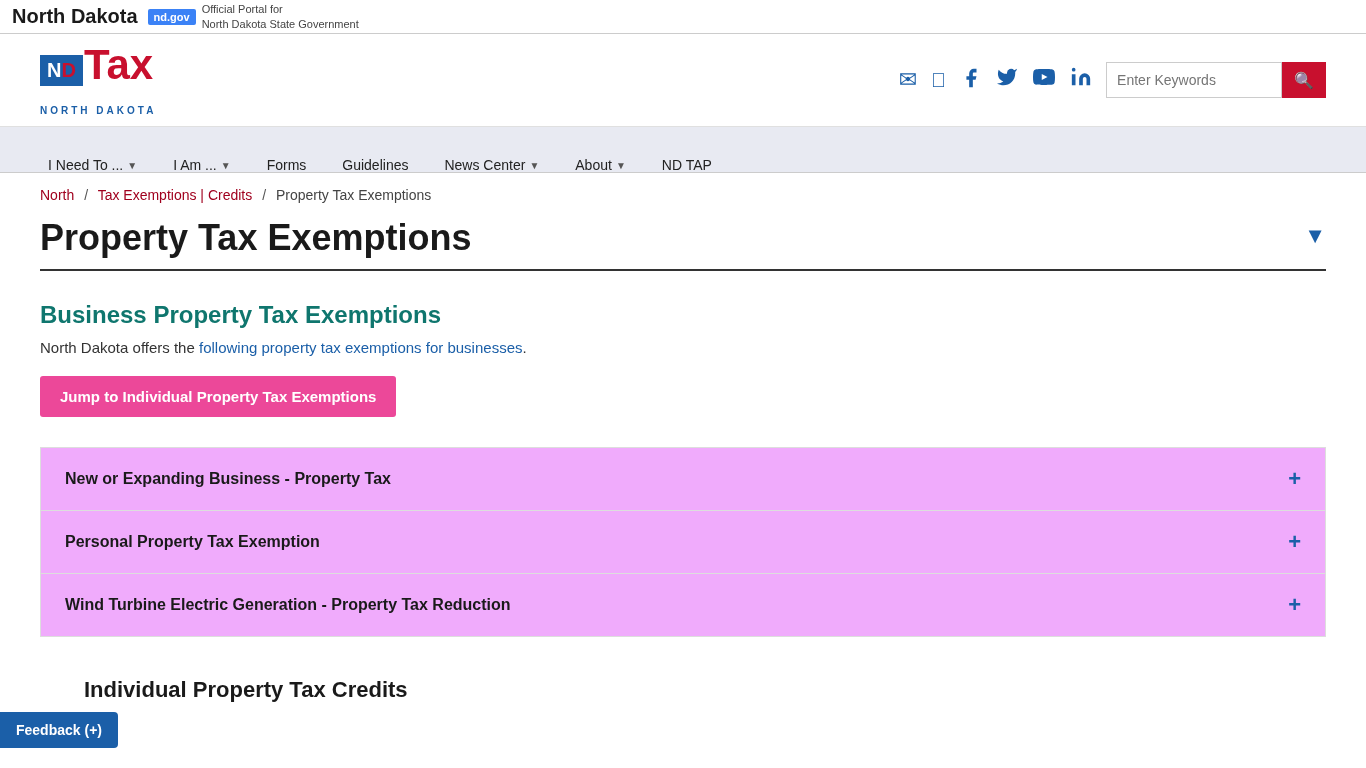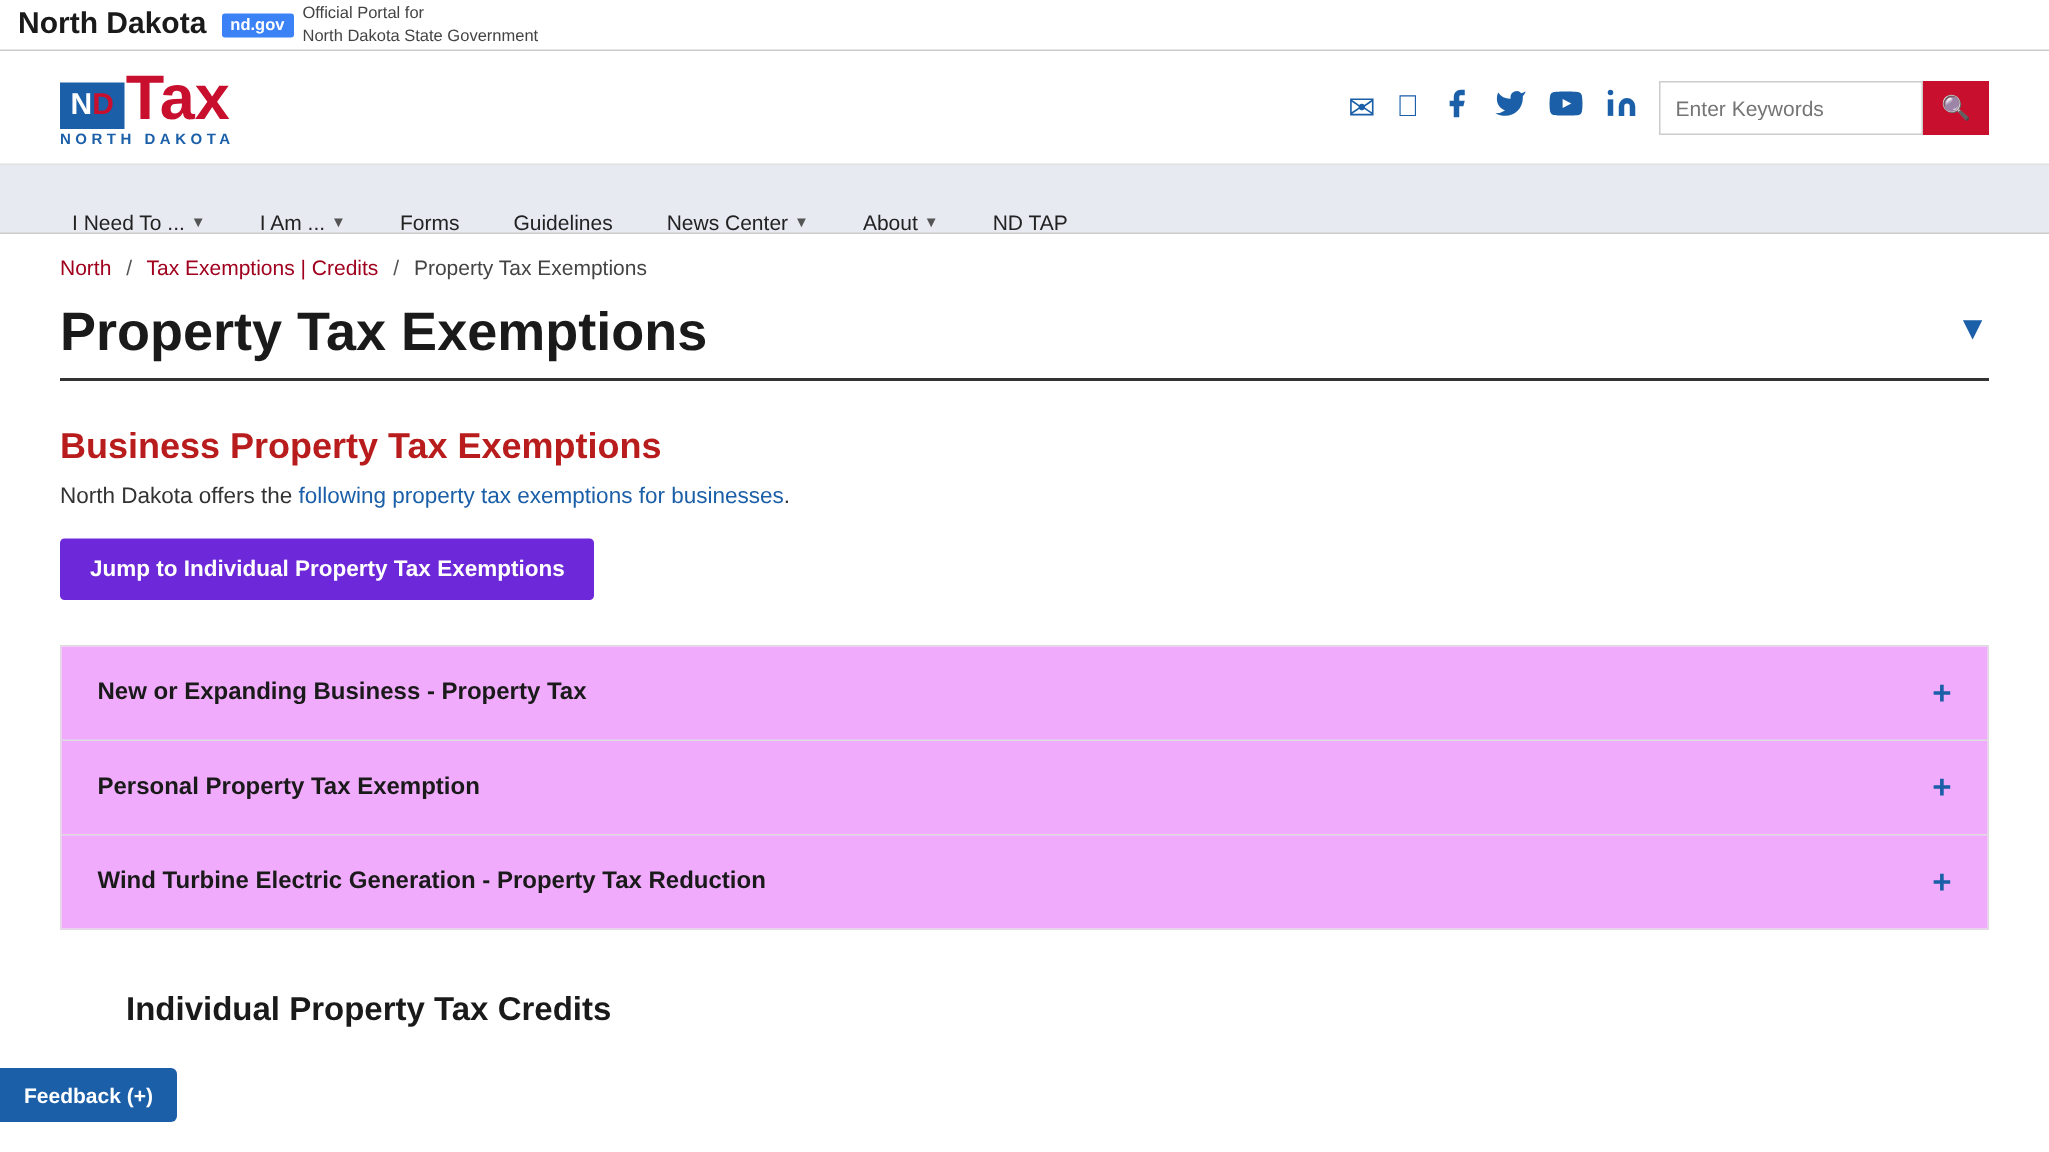--- a/index.html
+++ b/index.html
@@ -49,20 +49,21 @@
       border-bottom: 1px solid #e0e0e0;
     }
     .logo-area {
       display: flex;
       align-items: center;
     }
     .logo-img-wrapper {
       display: flex;
       flex-direction: column;
       align-items: flex-start;
+      gap: 17px;
     }
     .logo-top-row {
       display: flex;
       align-items: flex-end;
     }
 
     .header-right {
       display: flex;
       align-items: center;
       gap: 14px;
@@ -164,34 +165,34 @@
       margin-top: 6px;
     }
 
     
     .main-content {
       padding: 20px 40px;
     }
     .section-title {
       font-size: 24px;
       font-weight: bold;
-      color: #b91c1c;
+      color: #0f766e;
       margin-bottom: 10px;
     }
     .section-desc {
       font-size: 15px;
       color: #333;
       margin-bottom: 20px;
     }
     .section-desc a {
       color: #1b5fa8;
       text-decoration: none;
     }
     .jump-btn {
-      background: #6d28d9;
+      background: #ec4899;
       color: #fff;
       border: none;
       padding: 12px 20px;
       font-size: 15px;
       font-weight: bold;
       cursor: pointer;
       border-radius: 3px;
       margin-bottom: 30px;
     }
 

